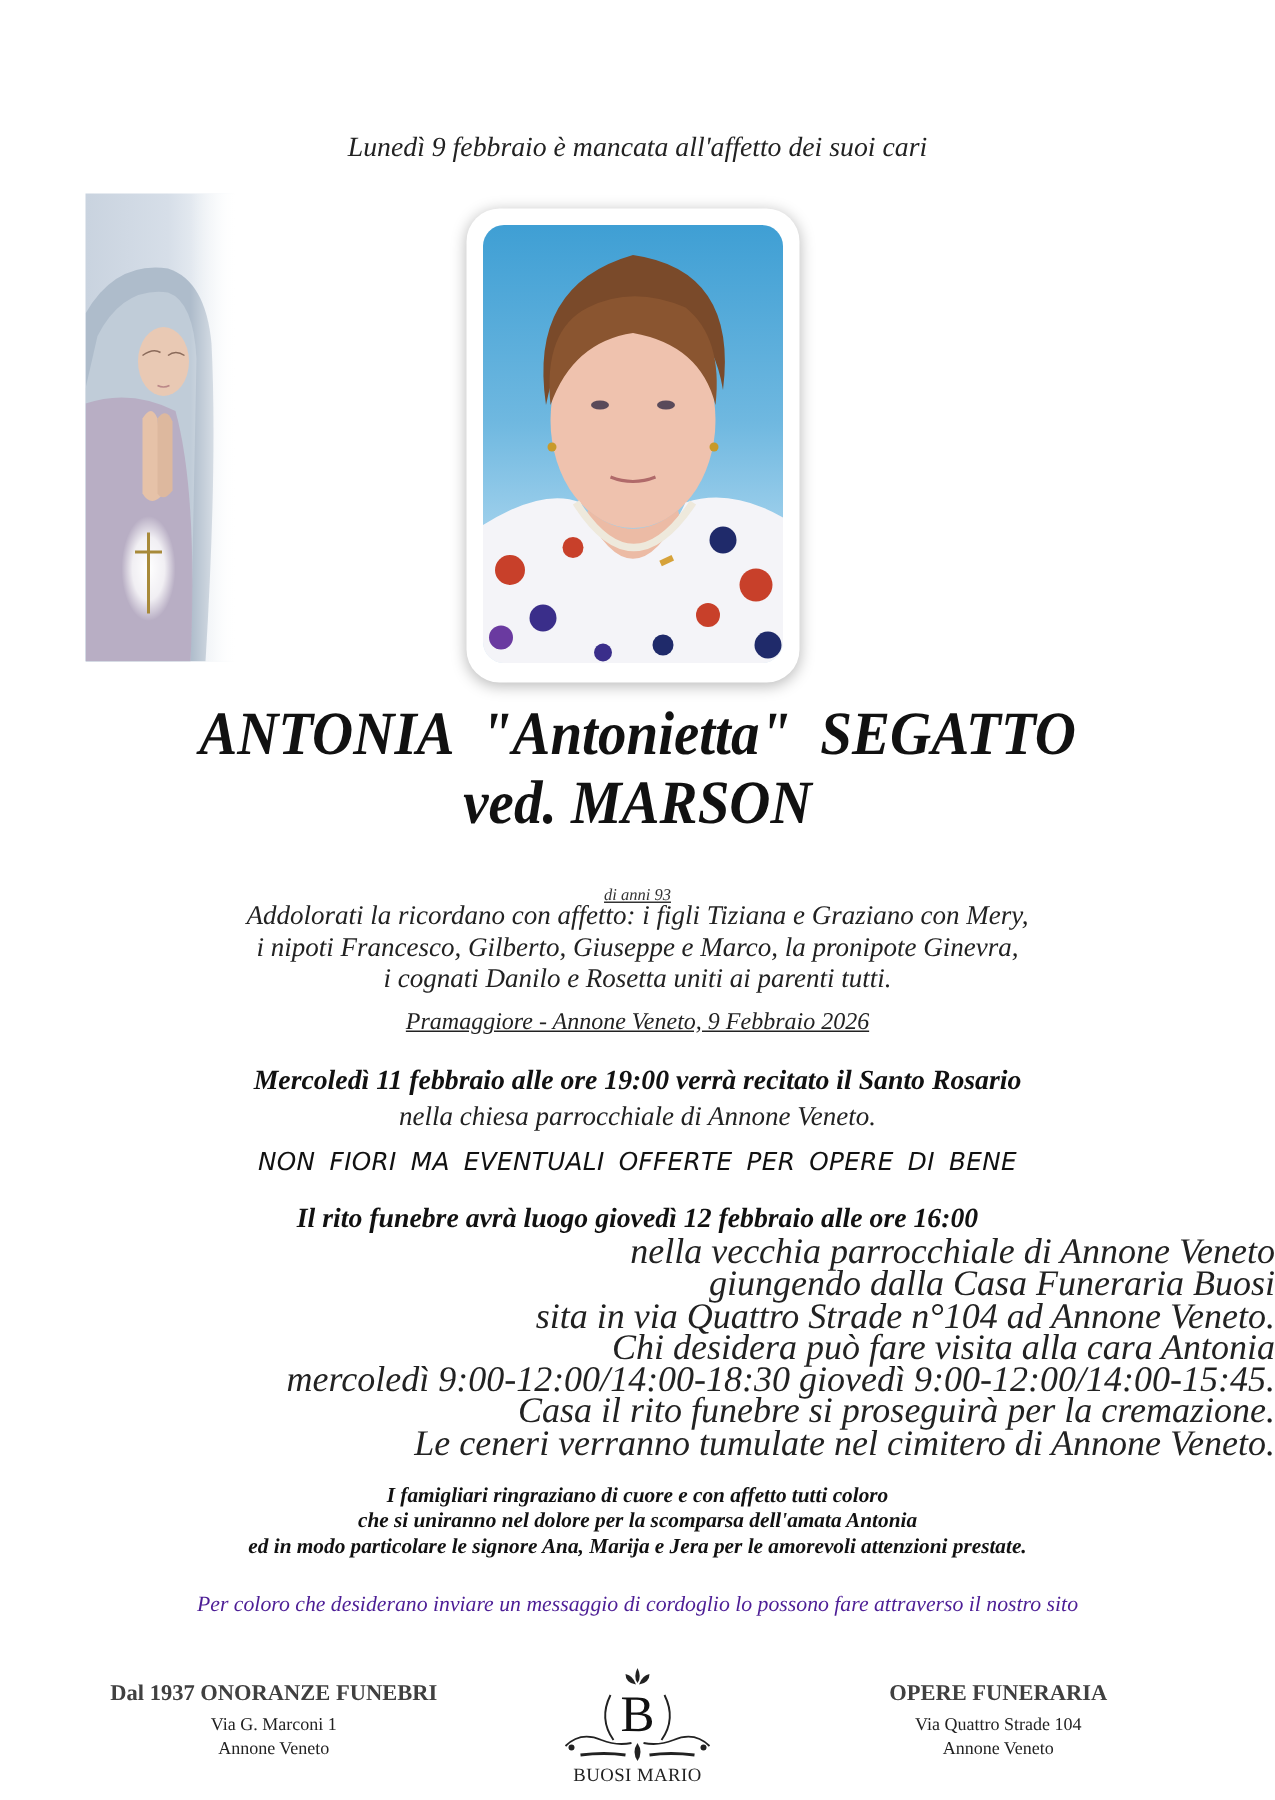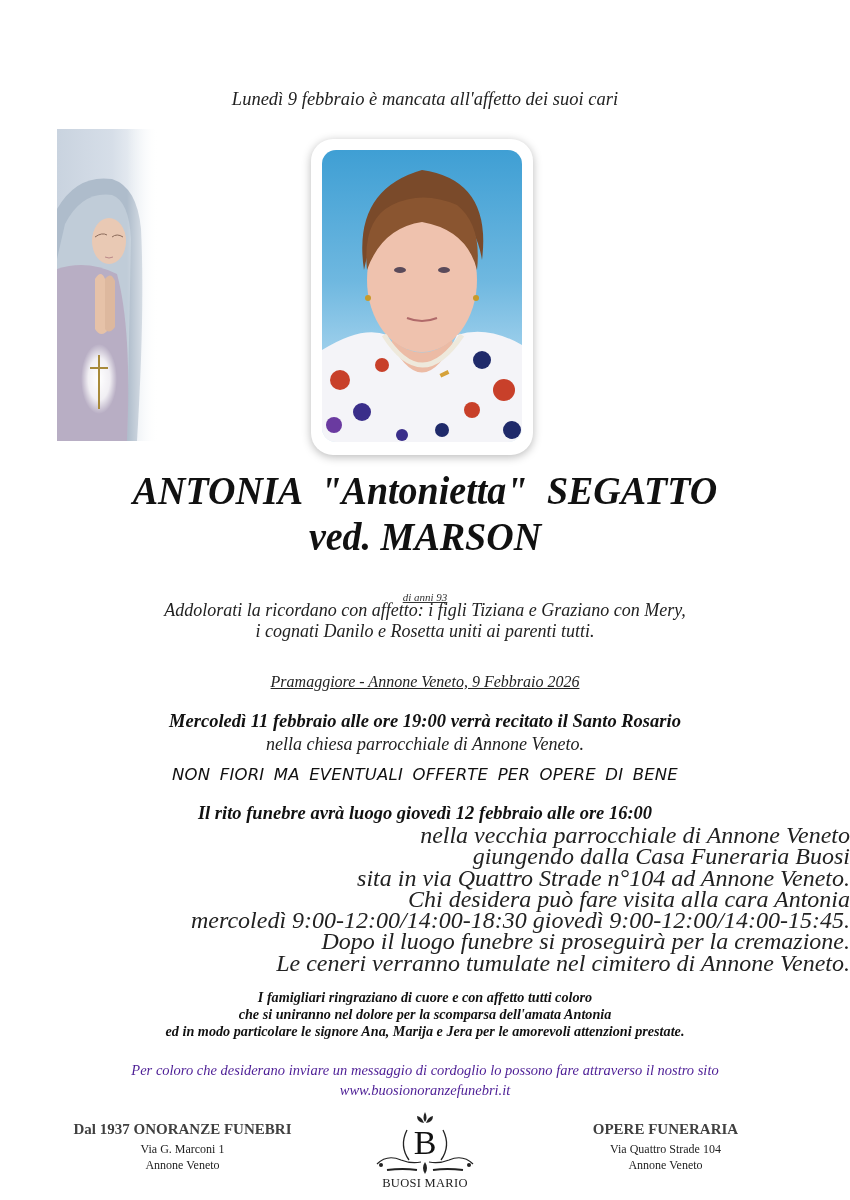--- a/index.html
+++ b/index.html
@@ -135,49 +135,49 @@
     </svg>
   </div>
 </div>
 
 <div class="center-line name-line1">ANTONIA  "Antonietta"  SEGATTO</div>
 <div class="center-line name-line2">ved. MARSON</div>
 <div class="center-line age">di anni 93</div>
 
 <div class="center-line relatives">
   <div>Addolorati la ricordano con affetto: i figli Tiziana e Graziano con Mery,</div>
+  <div>i nipoti Francesco, Gilberto, Giuseppe e Marco, la pronipote Ginevra,</div>
   <div>i cognati Danilo e Rosetta uniti ai parenti tutti.</div>
 </div>
 <div class="center-line place-date"> Pramaggiore - Annone Veneto, 9 Febbraio 2026</div>
 
 <div class="center-line rosary-bold">Mercoledì 11 febbraio alle ore 19:00 verrà recitato il Santo Rosario</div>
 <div class="center-line rosary-place">nella chiesa parrocchiale di Annone Veneto.</div>
 
 <div class="center-line no-flowers">NON  FIORI  MA  EVENTUALI  OFFERTE  PER  OPERE  DI  BENE</div>
 
 <div class="center-line funeral-bold">Il rito funebre avrà luogo giovedì 12 febbraio alle ore 16:00</div>
 <div class="center-line funeral-lines">
   <div>nella vecchia parrocchiale di Annone Veneto</div>
   <div>giungendo dalla Casa Funeraria Buosi</div>
   <div>sita in via Quattro Strade n°104 ad Annone Veneto.</div>
   <div>Chi desidera può fare visita alla cara Antonia</div>
   <div>mercoledì 9:00-12:00/14:00-18:30 giovedì 9:00-12:00/14:00-15:45.</div>
-  <div>Dopo il luogo funebre si proseguirà per la cremazione.</div>
+  <div>Casa il rito funebre si proseguirà per la cremazione.</div>
   <div>Le ceneri verranno tumulate nel cimitero di Annone Veneto.</div>
 </div>
 
 <div class="center-line thanks">
   <div>I famigliari ringraziano di cuore e con affetto tutti coloro</div>
   <div>che si uniranno nel dolore per la scomparsa dell'amata Antonia</div>
   <div>ed in modo particolare le signore Ana, Marija e Jera per le amorevoli attenzioni prestate.</div>
 </div>
 
 <div class="center-line message">
   <div>Per coloro che desiderano inviare un messaggio di cordoglio lo possono fare attraverso il nostro sito</div>
-  <div>www.buosionoranzefunebri.it</div>
 </div>
 
 <div class="abs footer-left">
   <div class="footer-title">Dal 1937 ONORANZE FUNEBRI</div>
   <div class="footer-addr">
     <div>Via G. Marconi 1</div>
     <div>Annone Veneto</div>
   </div>
 </div>
 

